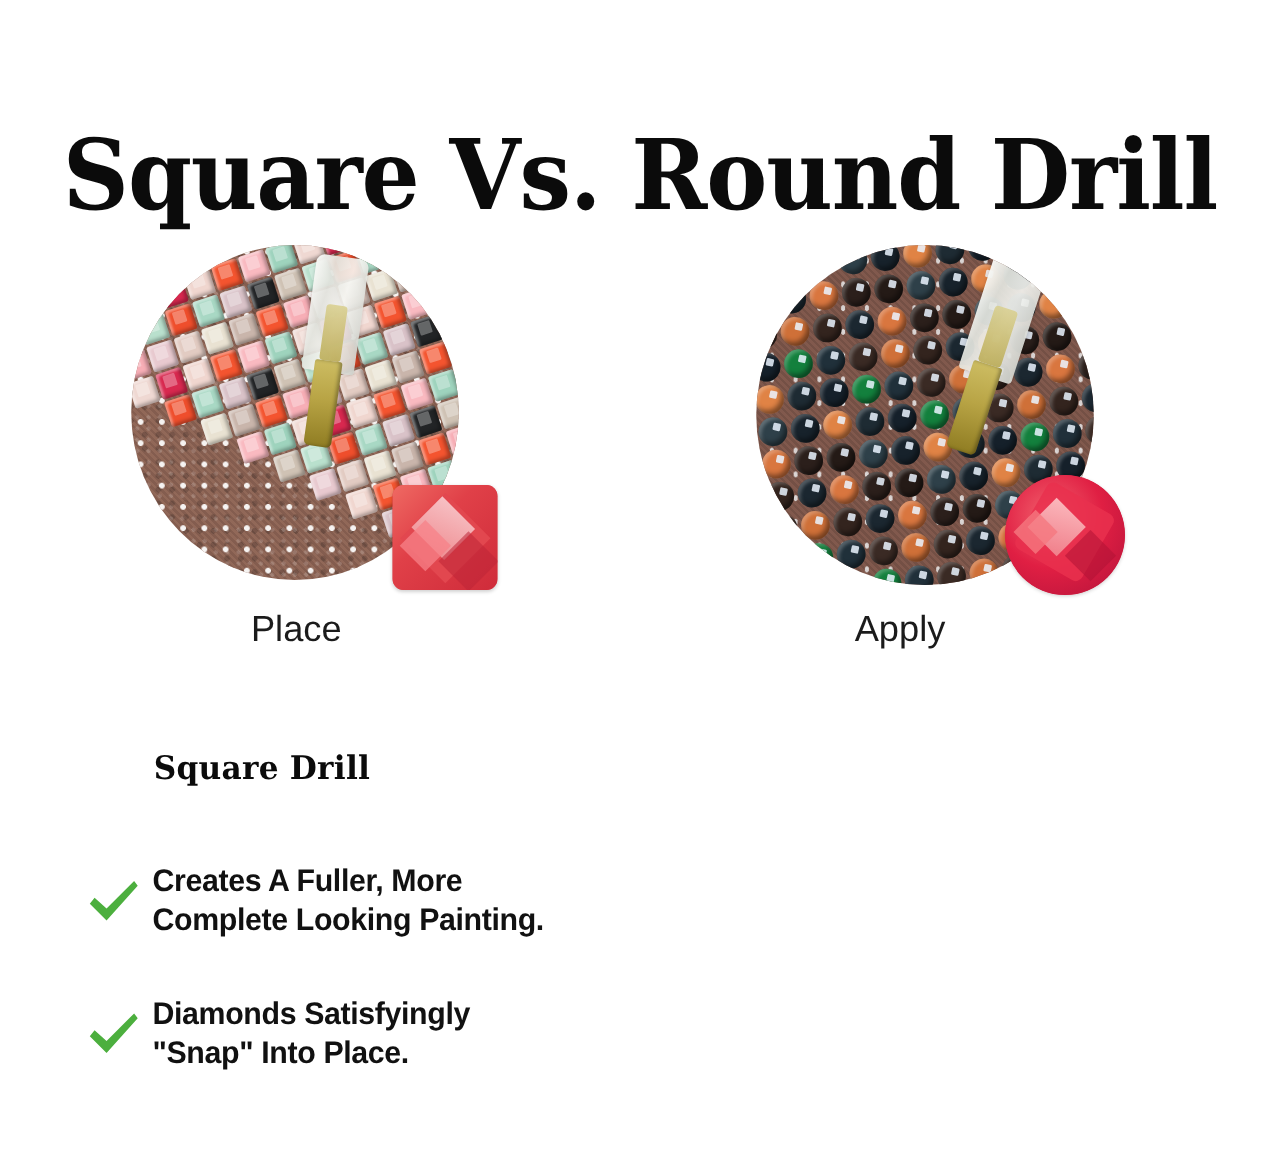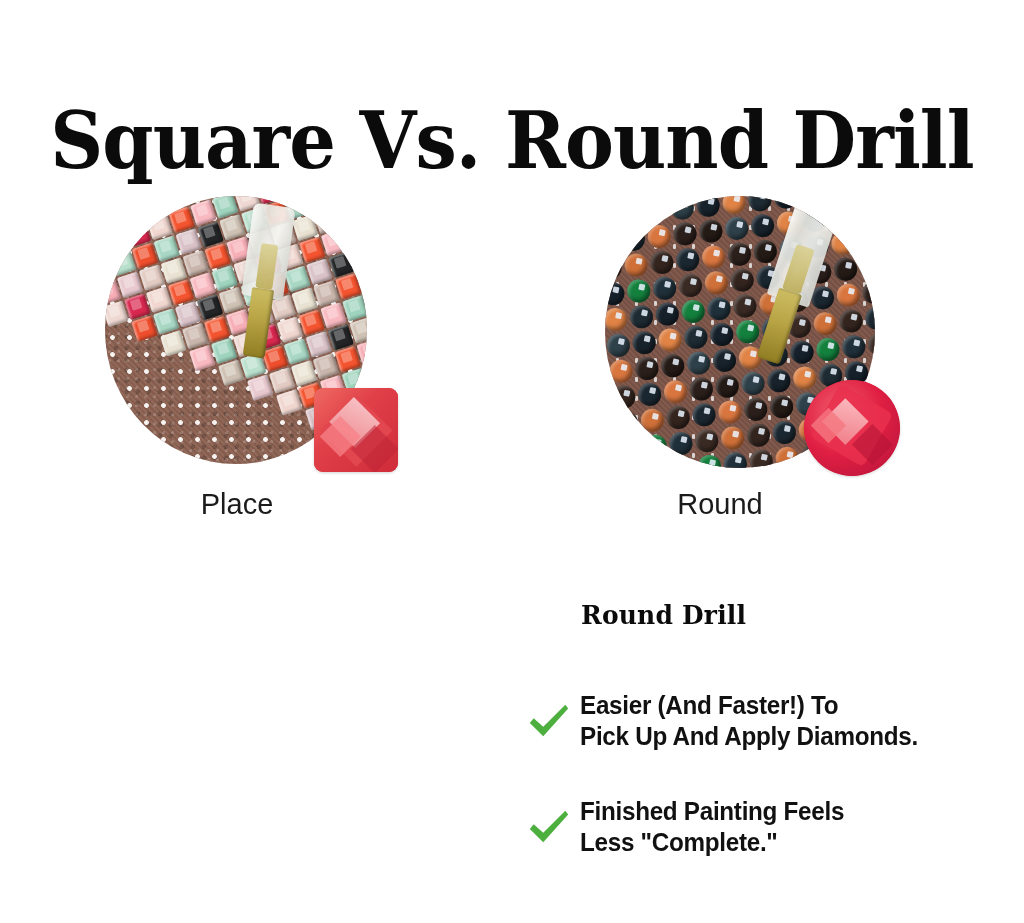--- a/index.html
+++ b/index.html
@@ -562,37 +562,37 @@
       <div class="facet" style="left:0;top:0;width:100%;height:100%;border-radius:50%;background:radial-gradient(circle at 38% 34%, #f2616d 0%, #e01f43 48%, #b3123a 100%);"></div>
       <div class="facet" style="left:18%;top:16%;width:64%;height:64%;border-radius:6px;background:rgba(233,48,77,0.85);transform:rotate(30deg);"></div>
       <div class="facet" style="left:26%;top:26%;width:34%;height:34%;background:linear-gradient(150deg,#fbb7bc,#f07f8a);transform:rotate(45deg);"></div>
       <div class="facet" style="left:12%;top:34%;width:26%;height:26%;background:rgba(245,120,128,0.8);transform:rotate(45deg);"></div>
       <div class="facet" style="left:56%;top:52%;width:30%;height:30%;background:rgba(176,18,52,0.55);transform:rotate(45deg);"></div>
     </div>
   </div>
 </div>
 
 <div class="caption left">Place</div>
-<div class="caption right">Round</div>
+<div class="caption right">Apply</div>
 
 <div class="columns">
 
-
-  <div class="column right">
-    <div class="col-heading">Round Drill</div>
+  <div class="column left">
+    <div class="col-heading">Square Drill</div>
 
     <div class="benefit b1">
       <svg class="check-icon" viewBox="0 0 48 48">
         <path d="M4 26 L8 21 L18 30 L41 7 L44 11 L18 40 Z" fill="#4CAF3E"></path>
       </svg>
-      <div class="benefit-text">Easier (And Faster!) To
-Pick Up And Apply Diamonds.</div>
+      <div class="benefit-text">Creates A Fuller, More
+Complete Looking Painting.</div>
     </div>
 
     <div class="benefit b2">
       <svg class="check-icon" viewBox="0 0 48 48">
         <path d="M4 26 L8 21 L18 30 L41 7 L44 11 L18 40 Z" fill="#4CAF3E"></path>
       </svg>
-      <div class="benefit-text">Finished Painting Feels
-Less "Complete."</div>
+      <div class="benefit-text">Diamonds Satisfyingly
+"Snap" Into Place.</div>
     </div>
   </div>
+
 </div>
 
 </body></html>

